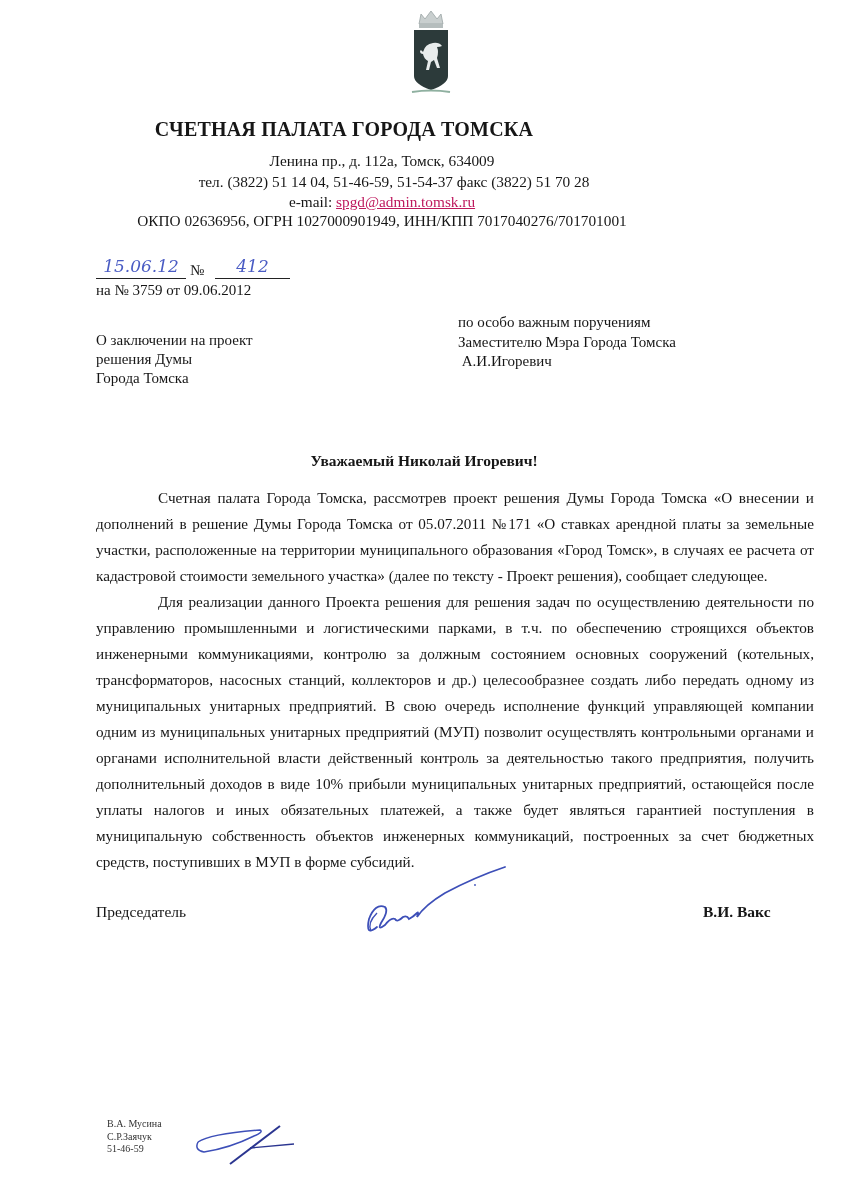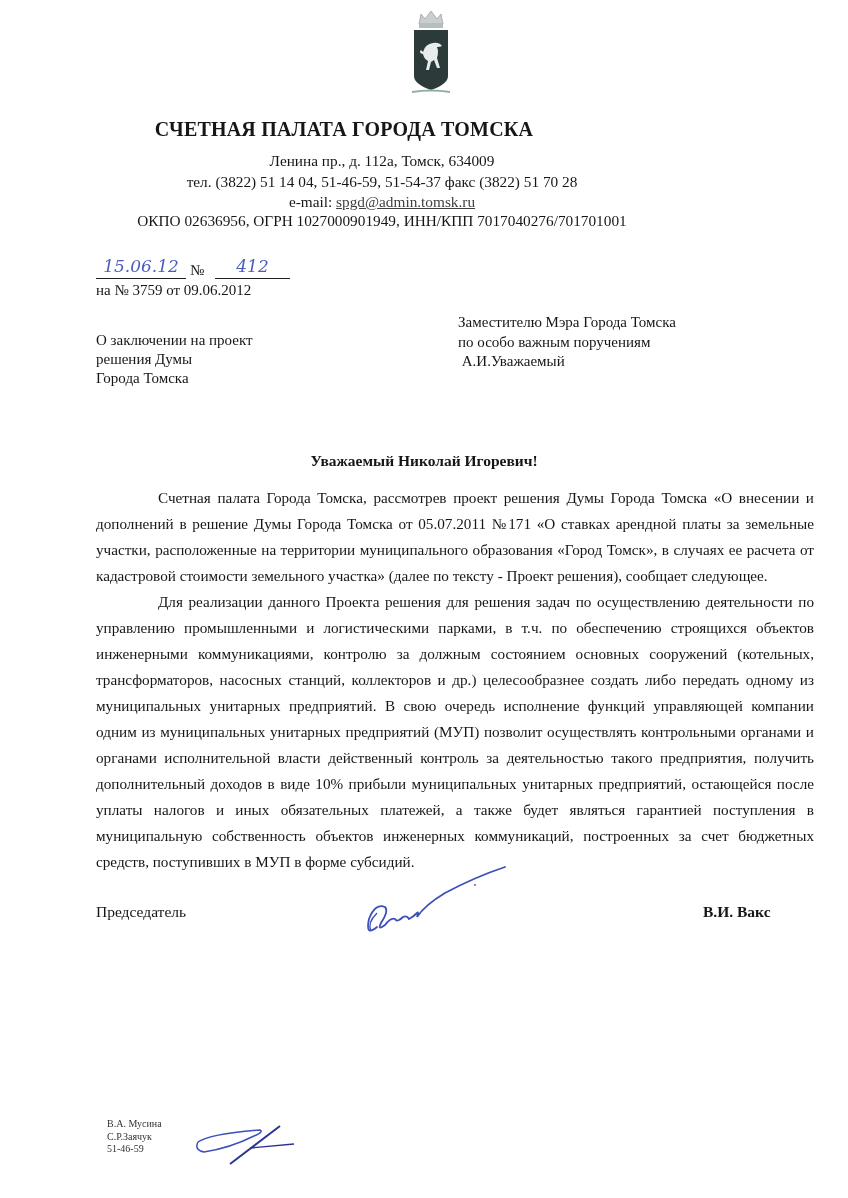--- a/index.html
+++ b/index.html
@@ -11,24 +11,24 @@
   .abs { position: absolute; }
   
   #crest { left: 409px; top: 6px; width: 44px; height: 90px; }
   
   .hdr-title {
     left: 0; width: 688px; top: 118px; text-align: center;
     font-weight: bold; font-size: 20px; letter-spacing: 0.2px;
   }
   .hdr-line { left: 0; width: 764px; text-align: center; font-size: 15.3px; }
   .hdr-line.l1 { top: 152px; }
-  .hdr-line.l2 { top: 173px; }
+  .hdr-line.l2 { top: 173px; padding-left: 12px; }
   .hdr-line.l3 { top: 193px; }
   .hdr-line.l4 { top: 212px; }
-  .email-link { text-decoration: underline; color: #404040; }
+  .email-link { text-decoration: underline; color: #be185d; }
 
   
   .reg-date {
     left: 96px; top: 256px; width: 90px; height: 22px;
     border-bottom: 1px solid #222; color: #4a5cc4; font-style: italic;
     font-size: 17px; text-align: center; font-family: "DejaVu Serif", serif;
   }
   .reg-no-sign { left: 190px; top: 262px; font-size: 15px; }
   .reg-no {
     left: 215px; top: 256px; width: 75px; height: 22px;
@@ -85,23 +85,23 @@
 <div class="abs reg-no">412</div>
 <div class="abs reg-ref">на  № 3759 от  09.06.2012</div>
 
 <div class="abs subject">
   <div>О заключении на проект</div>
   <div>решения  Думы</div>
   <div>Города Томска</div>
 </div>
 
 <div class="abs addressee">
+  <div>по особо важным поручениям</div>
   <div>Заместителю Мэра Города Томска</div>
-  <div>по особо важным поручениям</div>
-  <div style="white-space:pre"> А.И.Уважаемый</div>
+  <div style="white-space:pre"> А.И.Игоревич</div>
 </div>
 
 <div class="abs salutation">Уважаемый Николай Игоревич!</div>
 
 <div class="abs body-text">
   <p>Счетная палата Города Томска, рассмотрев проект решения Думы Города Томска «О внесении и дополнений в решение Думы Города Томска от 05.07.2011 №171 «О ставках арендной платы за земельные участки, расположенные на территории муниципального образования «Город Томск», в случаях ее расчета от кадастровой стоимости земельного участка» (далее по тексту - Проект решения), сообщает следующее.</p>
   <p>Для реализации данного Проекта решения для решения задач по осуществлению деятельности по управлению промышленными и логистическими парками, в т.ч. по обеспечению строящихся объектов инженерными коммуникациями, контролю за должным состоянием основных сооружений (котельных, трансформаторов, насосных станций, коллекторов и др.) целесообразнее создать либо передать одному из муниципальных унитарных предприятий. В свою очередь исполнение функций управляющей компании одним из муниципальных унитарных предприятий (МУП) позволит осуществлять контрольными органами и органами исполнительной власти действенный контроль за деятельностью такого предприятия, получить дополнительный доходов в виде 10% прибыли муниципальных унитарных предприятий, остающейся после уплаты налогов и иных обязательных платежей, а также будет являться гарантией поступления в муниципальную собственность объектов инженерных коммуникаций, построенных за счет бюджетных средств, поступивших в МУП в форме субсидий.</p>
 </div>
 
 <div class="abs signer-title">Председатель</div>

